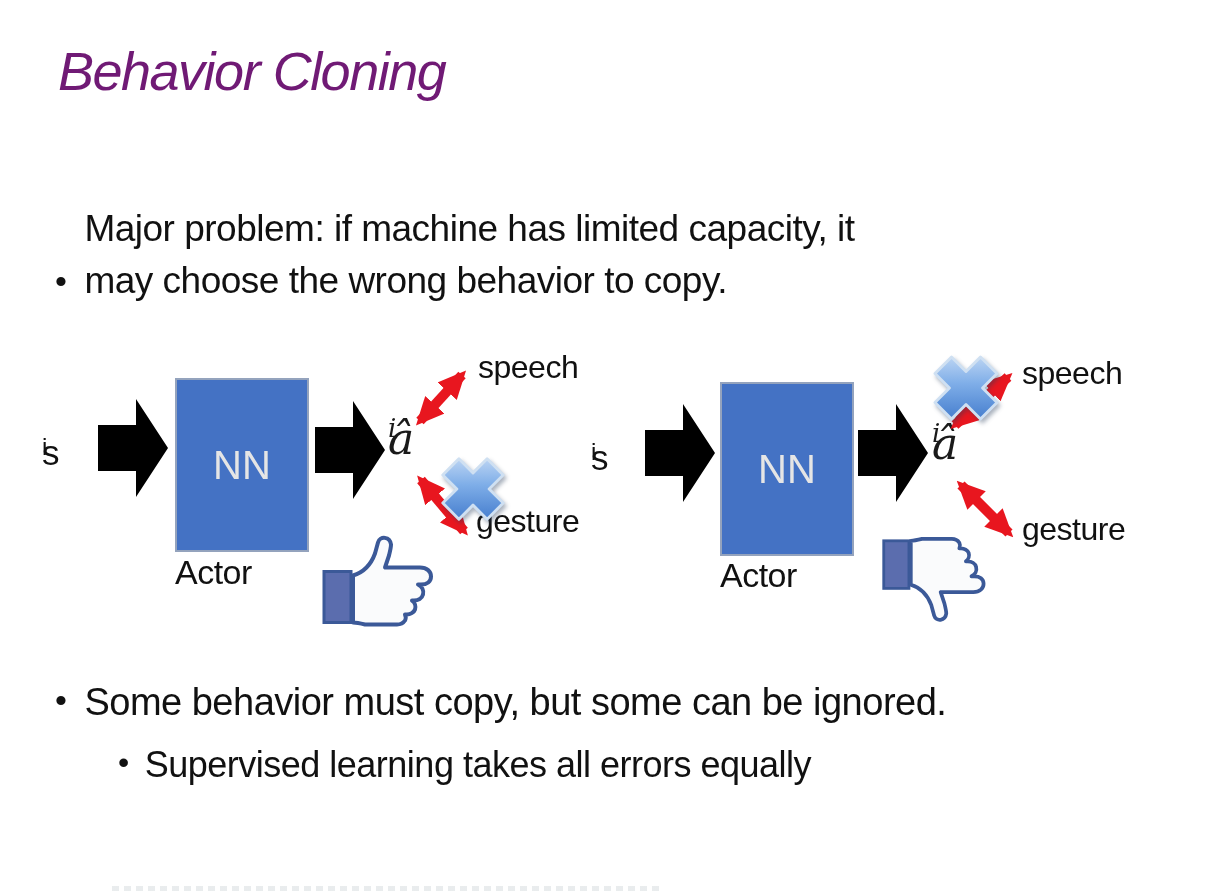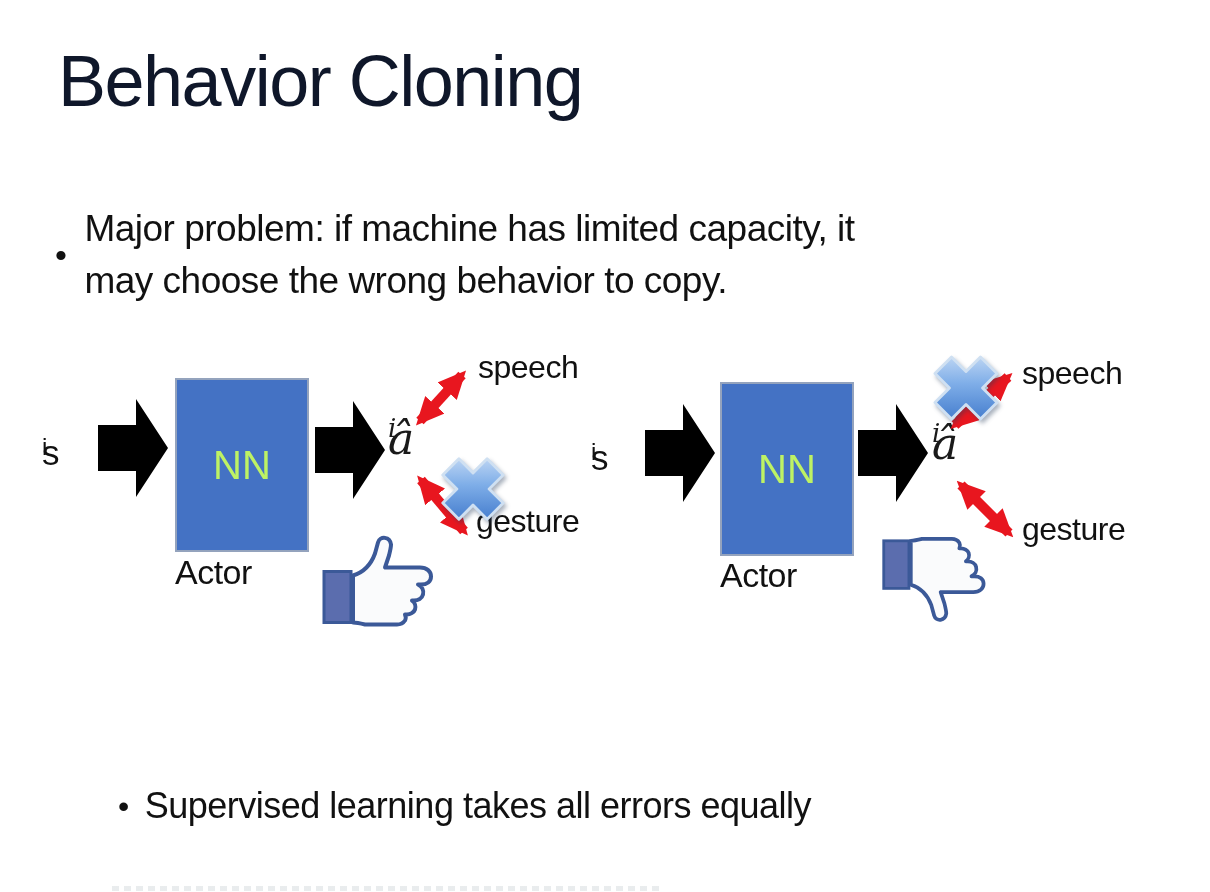--- a/index.html
+++ b/index.html
@@ -1,46 +1,46 @@
 <!DOCTYPE html>
 <html style="--nn_box: #4472C4; --arrow_black: #000000; --arrow_red: #E8161F; --x_mark_blue: #3F7BD0; --thumb_outline: #3B5998; --thumb_cuff: #5B6DAE; --thumb_hand: #FAFBFC;"><head>
 <meta charset="utf-8">
 <style>
   html,body{margin:0;padding:0;background:#fff;}
   .slide{
     position:relative;width:1210px;height:892px;background:#ffffff;overflow:hidden;
     font-family:"Liberation Sans",sans-serif;color:#111;
   }
   .title{
-    position:absolute;left:58px;top:40px;font-size:72px;font-weight:400;
-    letter-spacing:-1.5px;color:#0f172a;
+    position:absolute;left:58px;top:40px;font-size:54px;font-weight:400;
+    letter-spacing:-1.5px;color:#701a75;font-style:italic;
   }
-  .bullet-row{position:absolute;display:flex;align-items:center;}
+  .bullet-row{position:absolute;display:flex;align-items:flex-end;}
   .bullet-dot::before{content:"\2022";display:inline-block;}
   .b1{left:55px;top:203px;font-size:37px;letter-spacing:-0.5px;}
   .b1 .bullet-dot{margin-right:18px;font-size:34px;line-height:52px;}
   .b1 .lines{line-height:52px;}
   .b2{left:55px;top:676px;font-size:38px;letter-spacing:-0.5px;}
   .b2 .bullet-dot{margin-right:18px;font-size:34px;line-height:48px;}
-  .b3{left:118px;top:738px;font-size:36px;letter-spacing:-0.5px;margin-top:44px;}
+  .b3{left:118px;top:738px;font-size:36px;letter-spacing:-0.5px;}
   .b3 .bullet-dot{margin-right:16px;font-size:32px;line-height:48px;}
   .line{display:block;}
 
   .diagram{position:absolute;width:585px;height:305px;}
   #d1{left:30px;top:345px;}
   #d2{left:575px;top:345px;width:635px;}
   .diagram *{position:absolute;}
 
   .s-label{font-size:35px;}
   .s-label sub{font-size:24px;}
   .nn-box{
     width:130px;height:170px;background:var(--nn_box);
     border:2px solid #94a3bd;display:flex;align-items:center;justify-content:center;
   }
-  .nn-box span{position:static;color:#bef264;font-size:40px;letter-spacing:0px;}
+  .nn-box span{position:static;color:#e5e5e5;font-size:40px;letter-spacing:0px;}
   .ahat{font-family:"DejaVu Serif",serif;font-style:italic;font-size:44px;color:#1a1a1a;}
   .ahat sub{font-size:26px;}
   .actor-label{font-size:34px;letter-spacing:-0.5px;}
   .io-label{font-size:32px;letter-spacing:-0.5px;}
   .overlay{left:0;top:0;}
   .xmark{filter:drop-shadow(2px 3px 2px rgba(40,60,90,.4));}
   .thumb{filter:none;}
   .flip{transform:scaleY(-1);}
   .artifact{
     position:absolute;left:112px;bottom:1px;width:548px;height:5px;opacity:.75;
@@ -169,20 +169,24 @@
     </svg>
 
     <span class="actor-label" style="left:145px;top:211px;width:130px;">Actor</span>
 
     <svg class="thumb flip" style="left:305px;top:186px;" width="112" height="98" viewBox="0 0 120 92">
       <rect x="4" y="37" width="27" height="51" style="fill:var(--thumb_cuff);stroke:var(--thumb_outline)" stroke-width="3"></rect>
       <path d="M33,88 L33,41 C43,38 51,30 55,19 L58,8 C60,1 70,2 71,10 C71,13 70,17 69,21 L65,33 L100,33 C107,33 111,37 111,42 C111,47 107,50 101,50 L98,50 C102,52 104,56 103,60 C102,64 98,66 94,66 L92,66 C95,68 96,72 95,75 C94,78 90,80 87,80 L85,80 C86,82 86,84 85,86 C83,89 80,90 77,90 L45,90 C41,89 36,88 33,88 Z" style="fill:var(--thumb_hand);stroke:var(--thumb_outline)" stroke-width="4" stroke-linejoin="round"></path>
     </svg>
   </div>
 
+  <div class="bullet-row b2">
+    <span class="bullet-dot"></span>
+    <span>Some behavior must copy, but some can be ignored.</span>
+  </div>
 
   <div class="bullet-row b3">
     <span class="bullet-dot"></span>
     <span>Supervised learning takes all errors equally</span>
   </div>
 
   <div class="artifact"></div>
 </div>
 
 </body></html>

